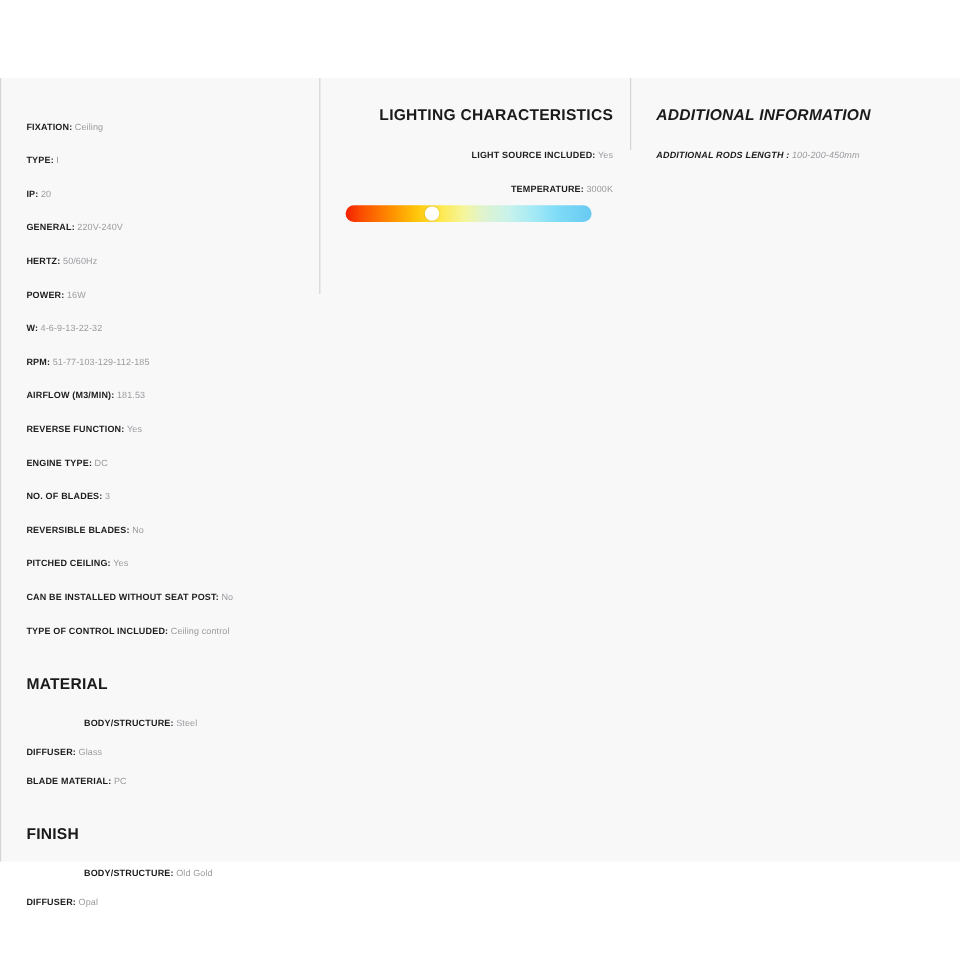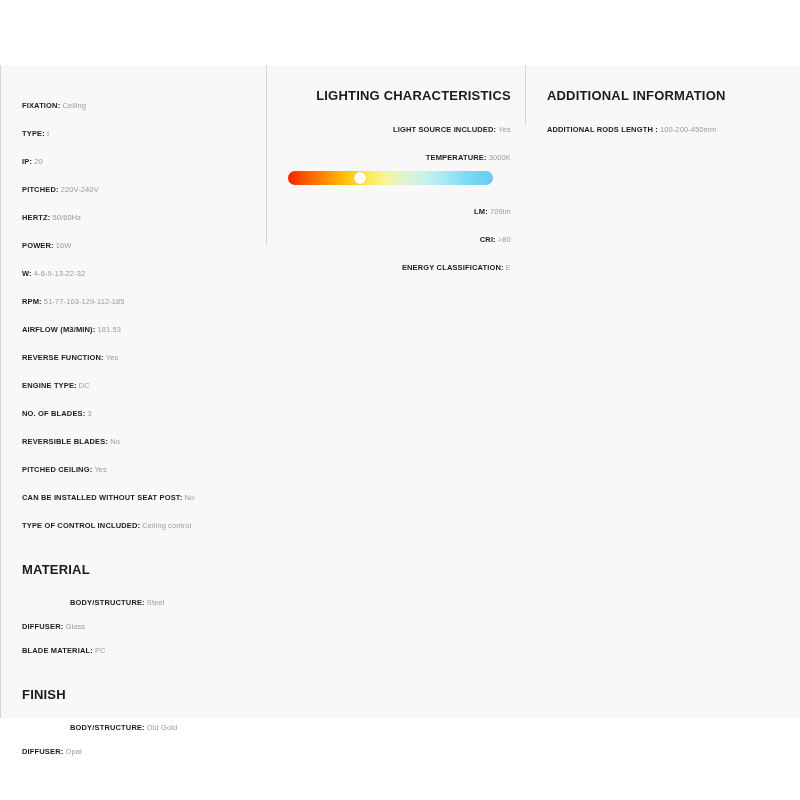--- a/index.html
+++ b/index.html
@@ -38,21 +38,21 @@
     height: 100%;
   }
 
   
   .col {
     position: relative;
     padding: 14px 14px 0 14px;
   }
   .col-general     { width: 281px; }
   .col-lighting    { width: 274px; text-align: right; }
-  .col-additional  { width: 291px; }
+  .col-additional  { width: 291px; font-style: italic; }
 
   
   .col::before {
     content: "";
     position: absolute;
     left: 0;
     top: 0;
     width: 1px;
     background: #d4d5d7;
   }
@@ -157,21 +157,21 @@
           </li>
           <li class="spec-row">
             <span class="spec-key">TYPE:</span>
             <span class="spec-val">I</span>
           </li>
           <li class="spec-row">
             <span class="spec-key">IP:</span>
             <span class="spec-val">20</span>
           </li>
           <li class="spec-row">
-            <span class="spec-key">PITCHED:</span>
+            <span class="spec-key">GENERAL:</span>
             <span class="spec-val">220V-240V</span>
           </li>
           <li class="spec-row">
             <span class="spec-key">HERTZ:</span>
             <span class="spec-val">50/60Hz</span>
           </li>
           <li class="spec-row">
             <span class="spec-key">POWER:</span>
             <span class="spec-val">16W</span>
           </li>
@@ -262,34 +262,20 @@
             <span class="spec-key">TEMPERATURE:</span>
             <span class="spec-val">3000K</span>
           </li>
         </ul>
 
         <div class="temp-slider-wrap">
           <div class="temp-track"></div>
           <div class="temp-thumb" style="left: 66px;"></div>
         </div>
 
-        <ul class="spec-list">
-          <li class="spec-row">
-            <span class="spec-key">LM:</span>
-            <span class="spec-val">709lm</span>
-          </li>
-          <li class="spec-row">
-            <span class="spec-key">CRI:</span>
-            <span class="spec-val">&gt;80</span>
-          </li>
-          <li class="spec-row">
-            <span class="spec-key">ENERGY CLASSIFICATION:</span>
-            <span class="spec-val">E</span>
-          </li>
-        </ul>
 
       </div>
 
       <div class="col col-additional">
 
         <h2 class="section-title">ADDITIONAL INFORMATION</h2>
 
         <ul class="spec-list">
           <li class="spec-row">
             <span class="spec-key">ADDITIONAL RODS LENGTH :</span>

